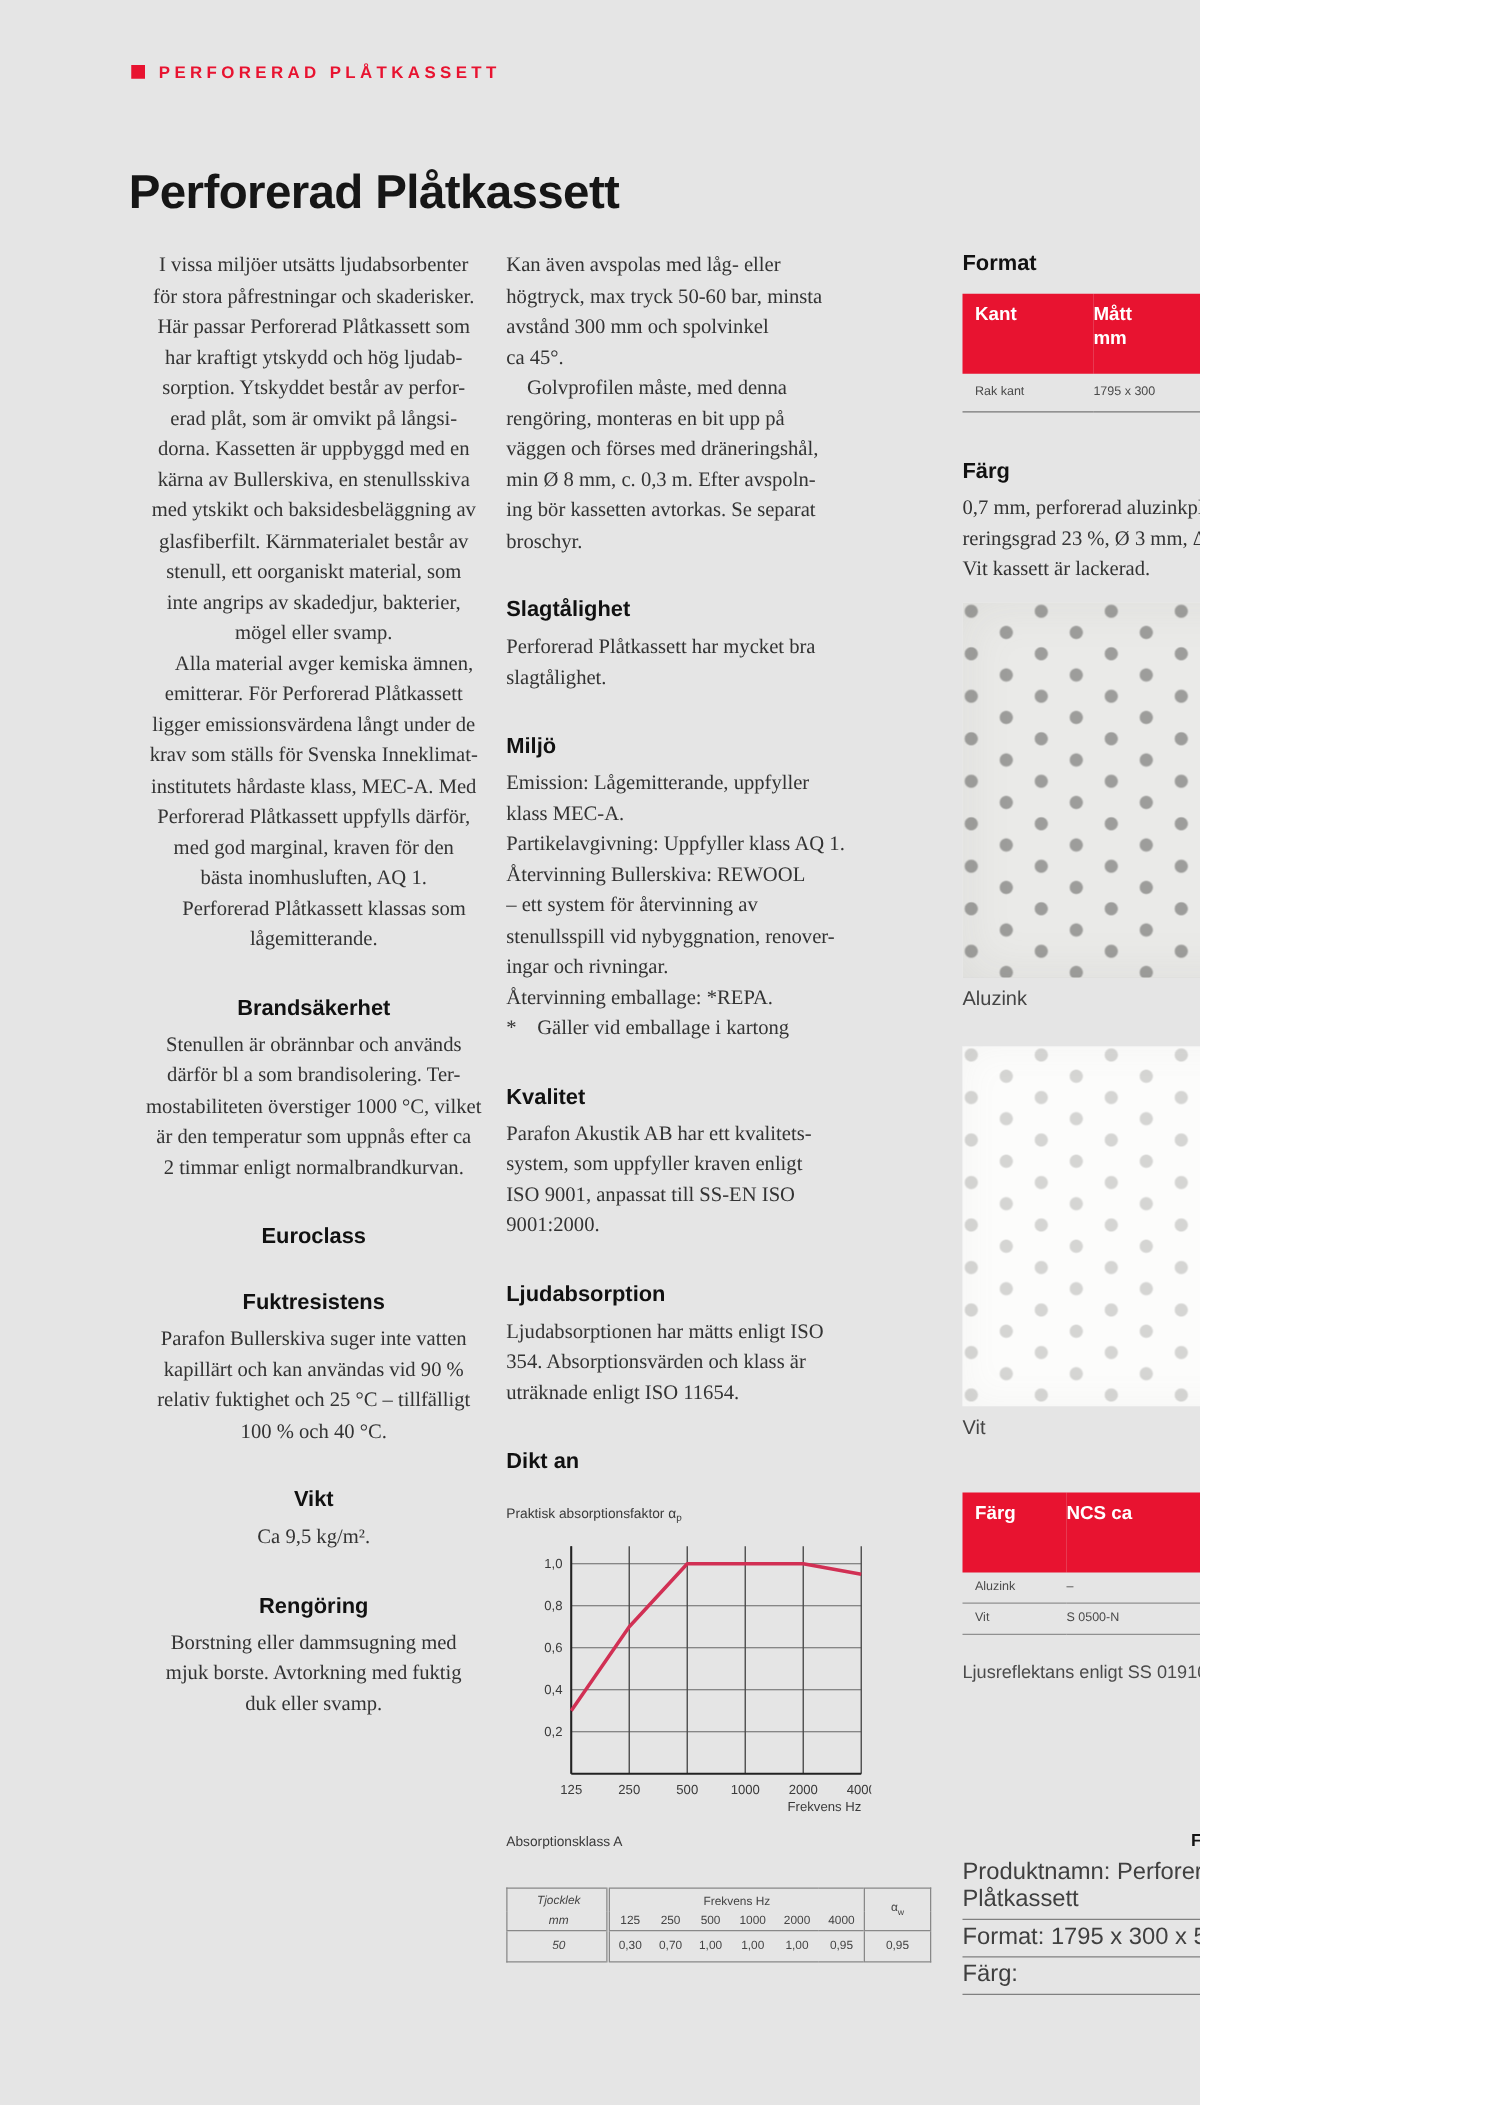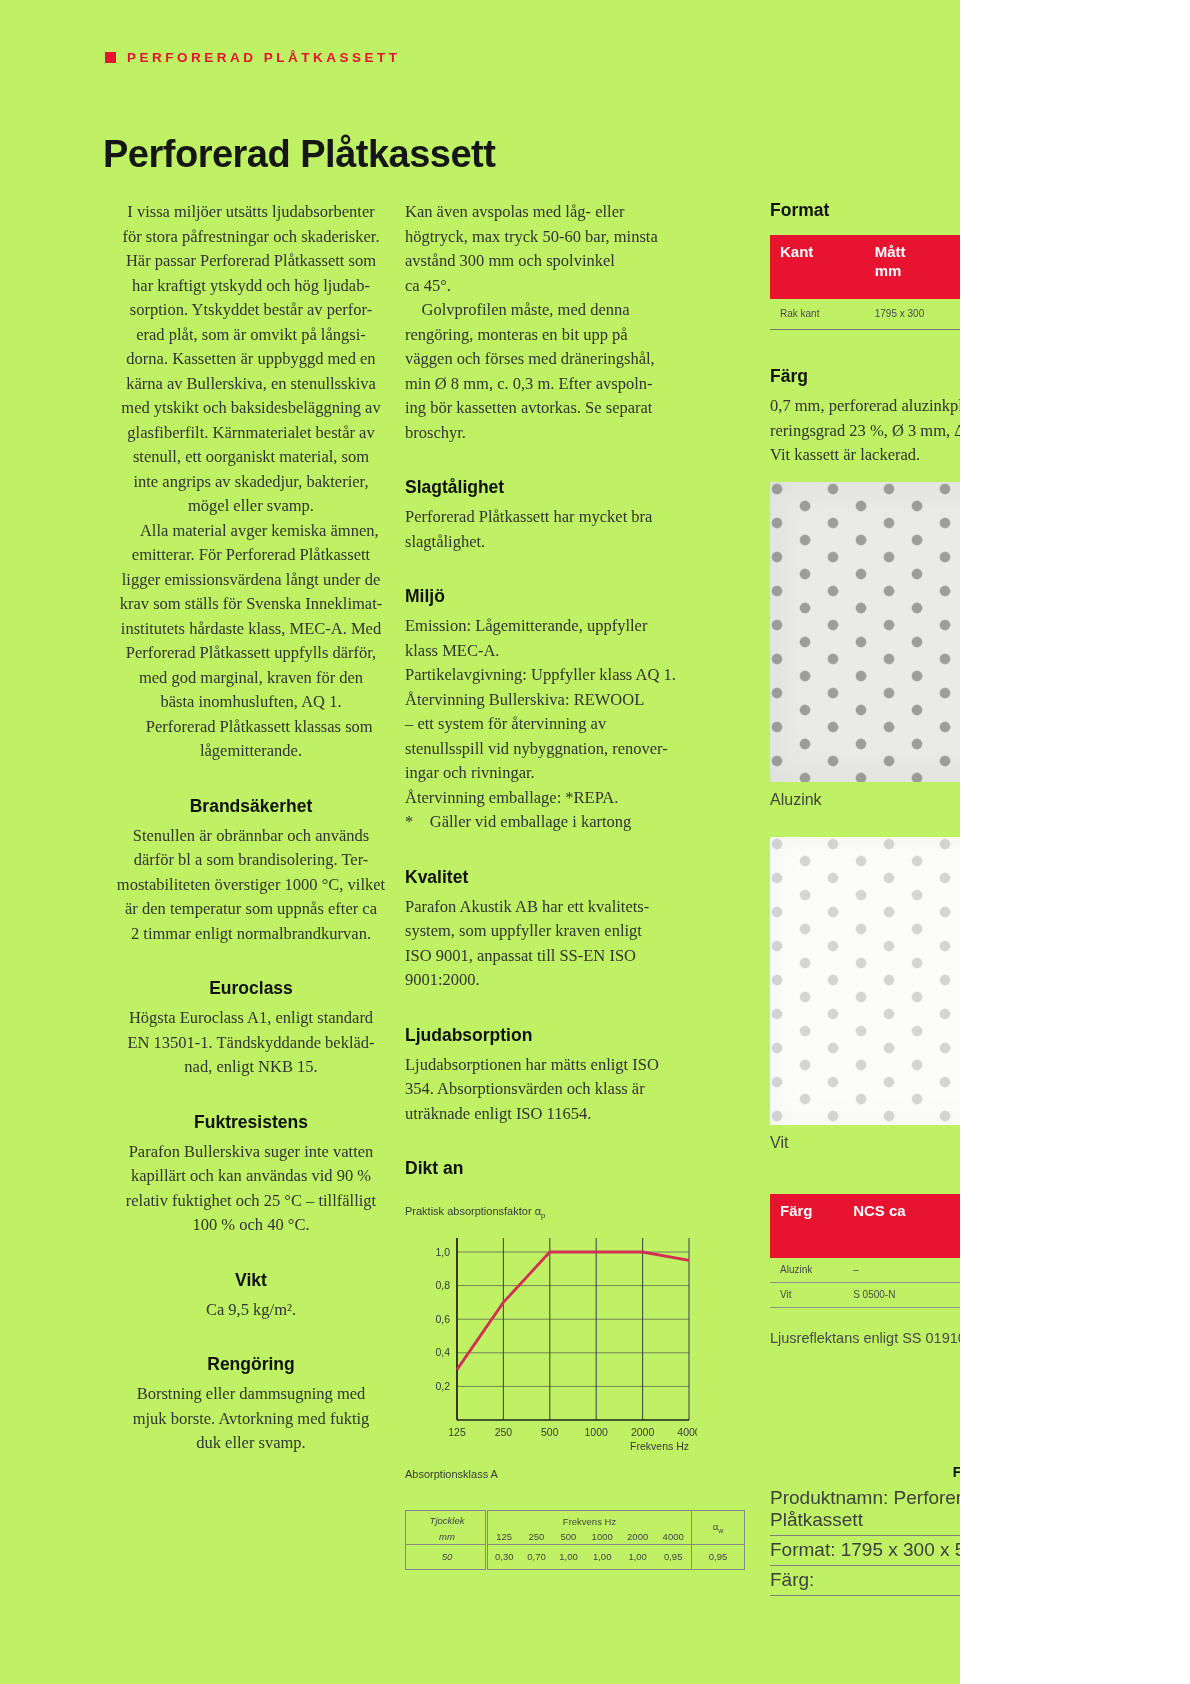--- a/index.html
+++ b/index.html
@@ -1,16 +1,16 @@
 <!DOCTYPE html>
 <html style="--accent: #e81330;"><head>
 <meta charset="utf-8">
 <style>
   html,body{margin:0;padding:0;background:#fff;}
-  .page{position:relative;width:960px;height:1684px;background:#bef264;overflow:hidden;
+  .page{position:relative;width:960px;height:1684px;background:#e5e5e5;overflow:hidden;
         font-family:"Liberation Serif",serif;color:#333;}
   
   .tagline{position:absolute;left:105px;top:50px;display:flex;align-items:center;}
   .tag-square{width:11px;height:11px;background:var(--accent,#e60d2e);margin-right:11px;}
   .tag-text{font-family:"Liberation Sans",sans-serif;font-weight:bold;font-size:13.5px;
             letter-spacing:3.5px;color:var(--accent,#e60d2e);}
   .doc-title{position:absolute;left:103px;top:108px;font-family:"Liberation Sans",sans-serif;
              font-weight:bold;font-size:38px;color:#161616;letter-spacing:-0.5px;}
   
   .col{position:absolute;top:200px;}
@@ -106,23 +106,20 @@
     <div class="section">
       <h3 class="sec-head">Brandsäkerhet</h3>
       <p class="body-text">Stenullen är obrännbar och används
 därför bl a som brandisolering. Ter-
 mostabiliteten överstiger 1000 °C, vilket
 är den temperatur som uppnås efter ca
 2 timmar enligt normalbrandkurvan.</p>
     </div>
     <div class="section">
       <h3 class="sec-head">Euroclass</h3>
-      <p class="body-text">Högsta Euroclass A1, enligt standard
-EN 13501-1. Tändskyddande bekläd-
-nad, enligt NKB 15.</p>
     </div>
     <div class="section">
       <h3 class="sec-head">Fuktresistens</h3>
       <p class="body-text">Parafon Bullerskiva suger inte vatten
 kapillärt och kan användas vid 90 %
 relativ fuktighet och 25 °C – tillfälligt
 100 % och 40 °C.</p>
     </div>
     <div class="section">
       <h3 class="sec-head">Vikt</h3>

